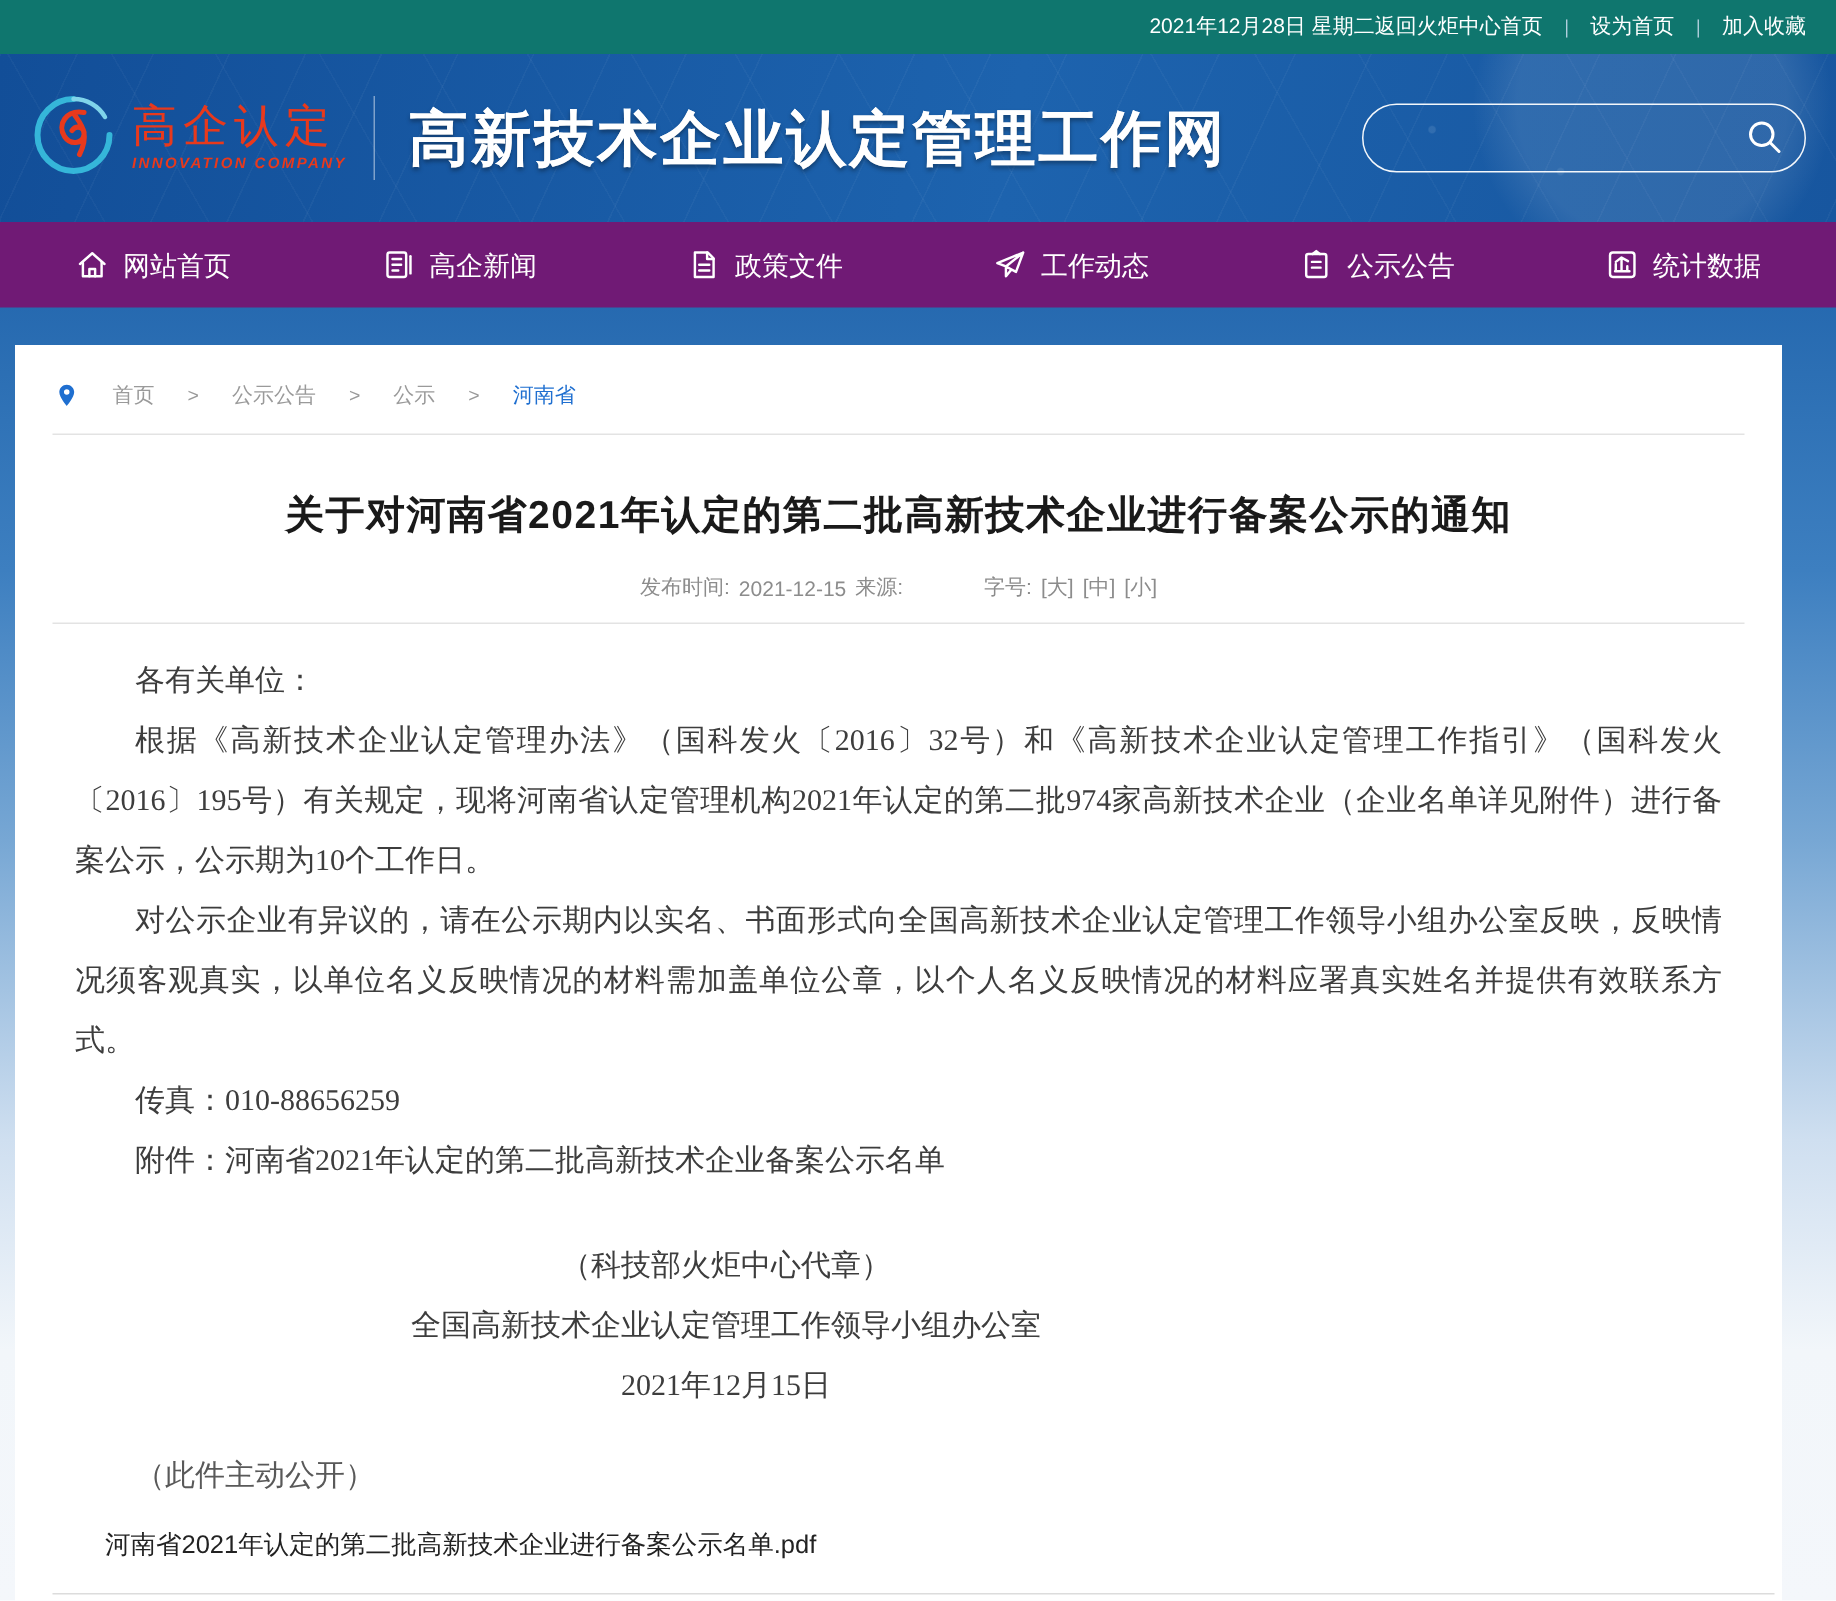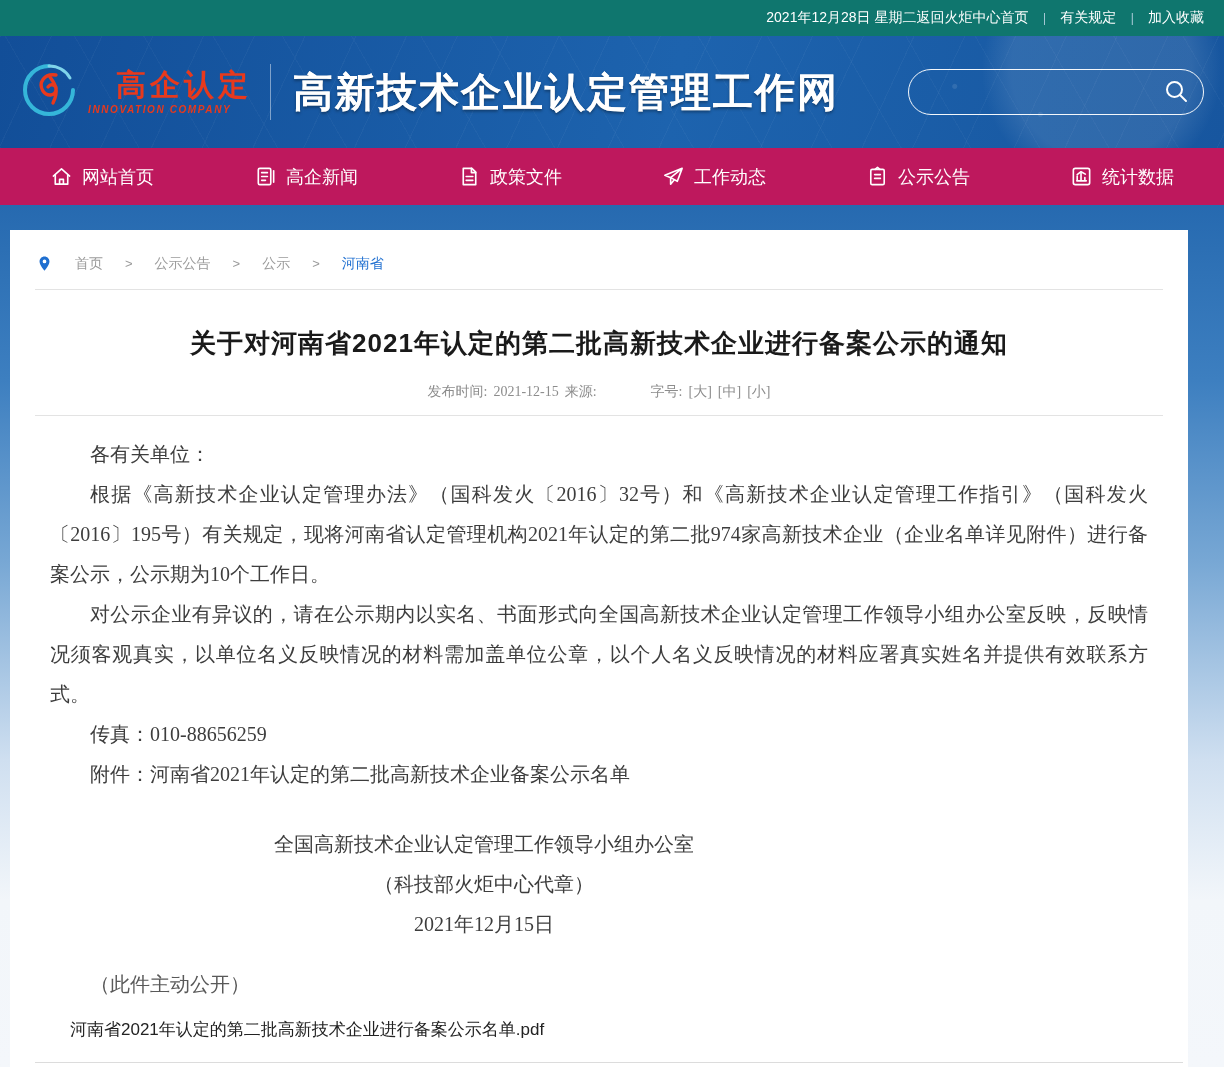--- a/index.html
+++ b/index.html
@@ -26,21 +26,21 @@
       radial-gradient(circle at 78% 45%, rgba(255,255,255,0.10) 0 2px, transparent 3px),
       radial-gradient(circle at 85% 70%, rgba(255,255,255,0.08) 0 2px, transparent 3px),
       radial-gradient(circle at 90% 30%, rgba(255,255,255,0.10) 0 90px, transparent 120px),
       repeating-linear-gradient(115deg, rgba(255,255,255,0.035) 0 1px, transparent 1px 46px),
       repeating-linear-gradient(60deg, rgba(255,255,255,0.03) 0 1px, transparent 1px 60px),
       linear-gradient(100deg,#124e98,#1d63ae 55%,#17569f);
     display:flex; align-items:center; padding:0 20px;
   }
   .logo-wrap { display:flex; align-items:center; gap:10px; }
   .logo-text-block { display:flex; flex-direction:column; line-height:1; }
-  .logo-title { color:#e8391c; font-size:30px; font-weight:bold; letter-spacing:4px;margin-left:28px; }
+  .logo-title { color:#e8391c; font-size:30px; font-weight:normal; letter-spacing:4px; }
   .logo-sub { color:#e8391c; font-size:10px; letter-spacing:1.6px; margin-top:5px; font-weight:bold;font-style:italic; }
   .header-divider { width:1px; height:56px; background:rgba(255,255,255,0.45); margin:0 22px 0 18px; }
   .site-title {
     color:#ffffff; font-size:40px; font-weight:bold; letter-spacing:2px;
     text-shadow:0 2px 3px rgba(0,0,0,0.35);
     background:linear-gradient(180deg,#ffffff 55%,#d9e6f4);
     -webkit-background-clip:text; background-clip:text;
   }
   .search-box {
     margin-left:auto; width:296px; height:46px;
@@ -48,21 +48,21 @@
     display:flex; align-items:center; padding:0 14px 0 20px;
   }
   .search-input {
     flex:1; background:transparent; border:none; outline:none;
     color:#fff; font-size:15px; font-family:inherit;
   }
   .search-btn { background:none; border:none; cursor:pointer; display:flex; align-items:center; }
 
   
   .navbar {
-    height:57px; background:#be185d; display:flex; align-items:stretch;
+    height:57px; background:#701a75; display:flex; align-items:stretch;
     position:relative; z-index:2;
   }
   .nav-item {
     flex:1; display:flex; align-items:center; justify-content:center; gap:9px;
     color:#fff; font-size:18px; cursor:pointer; text-decoration:none;
   }
   .nav-item svg { display:block; }
 
   
   .panel {
@@ -78,21 +78,21 @@
   .crumb-sep { color:#9a9a9a; font-size:13px; }
   .hr { height:1px; background:#e3e3e3; margin:0 25px; }
 
   .title-block { text-align:center; padding:36px 30px 0 30px; }
   .article-title {
     font-size:26px; font-weight:bold; color:#1a1a1a; letter-spacing:1px;
     font-family:"Liberation Sans","DejaVu Sans",sans-serif;
   }
   .meta-row {
     margin:22px 0 14px 0; color:#8c8c8c; font-size:14px;
-    display:flex; justify-content:center; gap:6px; align-items:center;font-family:Liberation Serif, serif;
+    display:flex; justify-content:center; gap:6px; align-items:center;
   }
   .meta-gap { width:42px; }
   .meta-row .fs { cursor:pointer; }
 
   
   .article {
     padding:18px 40px 0 40px;
     font-family:"Liberation Serif","DejaVu Serif",serif;
     font-size:20px; color:#3d3d3d; line-height:40px; text-align:justify;
   }
@@ -108,21 +108,21 @@
   .bottom-hr { position:absolute; left:25px; right:5px; bottom:4px; height:1px; background:#dcdcdc; }
 </style>
 </head>
 <body>
 
 <div class="topbar">
   <span>2021年12月28日 星期二</span>
   <div class="topbar-links">
     <a>返回火炬中心首页</a>
     <span class="topbar-sep">｜</span>
-    <a>有关规定</a>
+    <a>设为首页</a>
     <span class="topbar-sep">｜</span>
     <a>加入收藏</a>
   </div>
 </div>
 
 <div class="header">
   <div class="logo-wrap">
     <span>
       <svg width="58" height="58" viewBox="0 0 58 58">
         <path d="M29 5 A24 24 0 1 0 53 29" fill="none" stroke="#35b6d9" stroke-width="4" stroke-linecap="round"></path>
@@ -245,22 +245,22 @@
   <div class="hr"></div>
 
   <div class="article">
     <p class="indent">各有关单位：</p>
     <p class="indent">根据《高新技术企业认定管理办法》（国科发火〔2016〕32号）和《高新技术企业认定管理工作指引》（国科发火〔2016〕195号）有关规定，现将河南省认定管理机构2021年认定的第二批974家高新技术企业（企业名单详见附件）进行备案公示，公示期为10个工作日。</p>
     <p class="indent">对公示企业有异议的，请在公示期内以实名、书面形式向全国高新技术企业认定管理工作领导小组办公室反映，反映情况须客观真实，以单位名义反映情况的材料需加盖单位公章，以个人名义反映情况的材料应署真实姓名并提供有效联系方式。</p>
     <p class="indent">传真：010-88656259</p>
     <p class="indent">附件：河南省2021年认定的第二批高新技术企业备案公示名单</p>
 
     <div class="sig-block">
+      <p>（科技部火炬中心代章）</p>
       <p>全国高新技术企业认定管理工作领导小组办公室</p>
-      <p>（科技部火炬中心代章）</p>
       <p>2021年12月15日</p>
     </div>
 
     <p class="disclosure">（此件主动公开）</p>
   </div>
 
   <div class="attach-row">
     <a class="attach-link">河南省2021年认定的第二批高新技术企业进行备案公示名单.pdf</a>
   </div>
 

